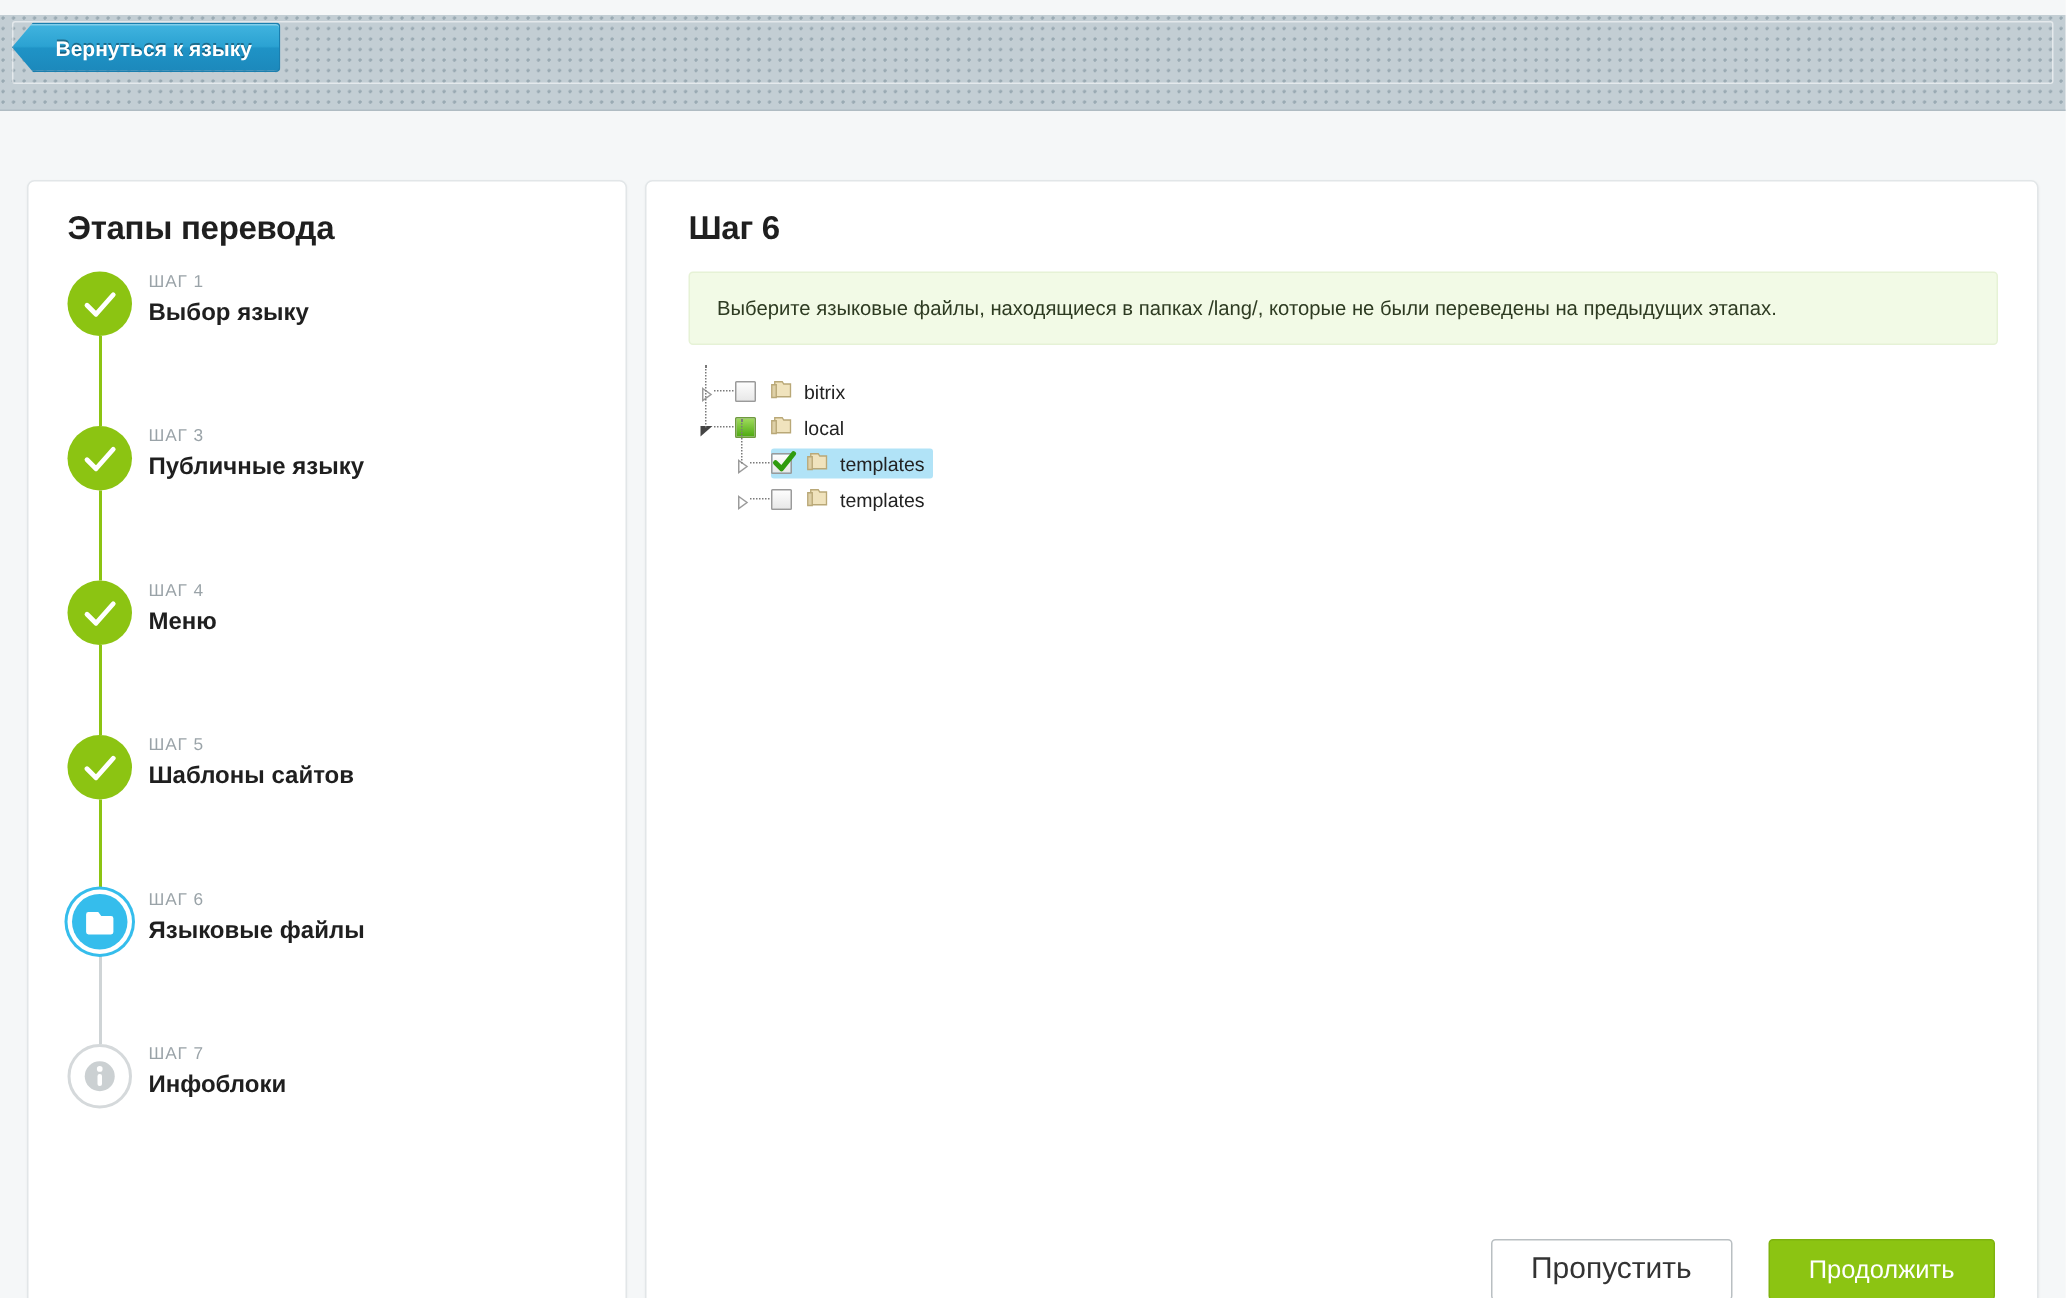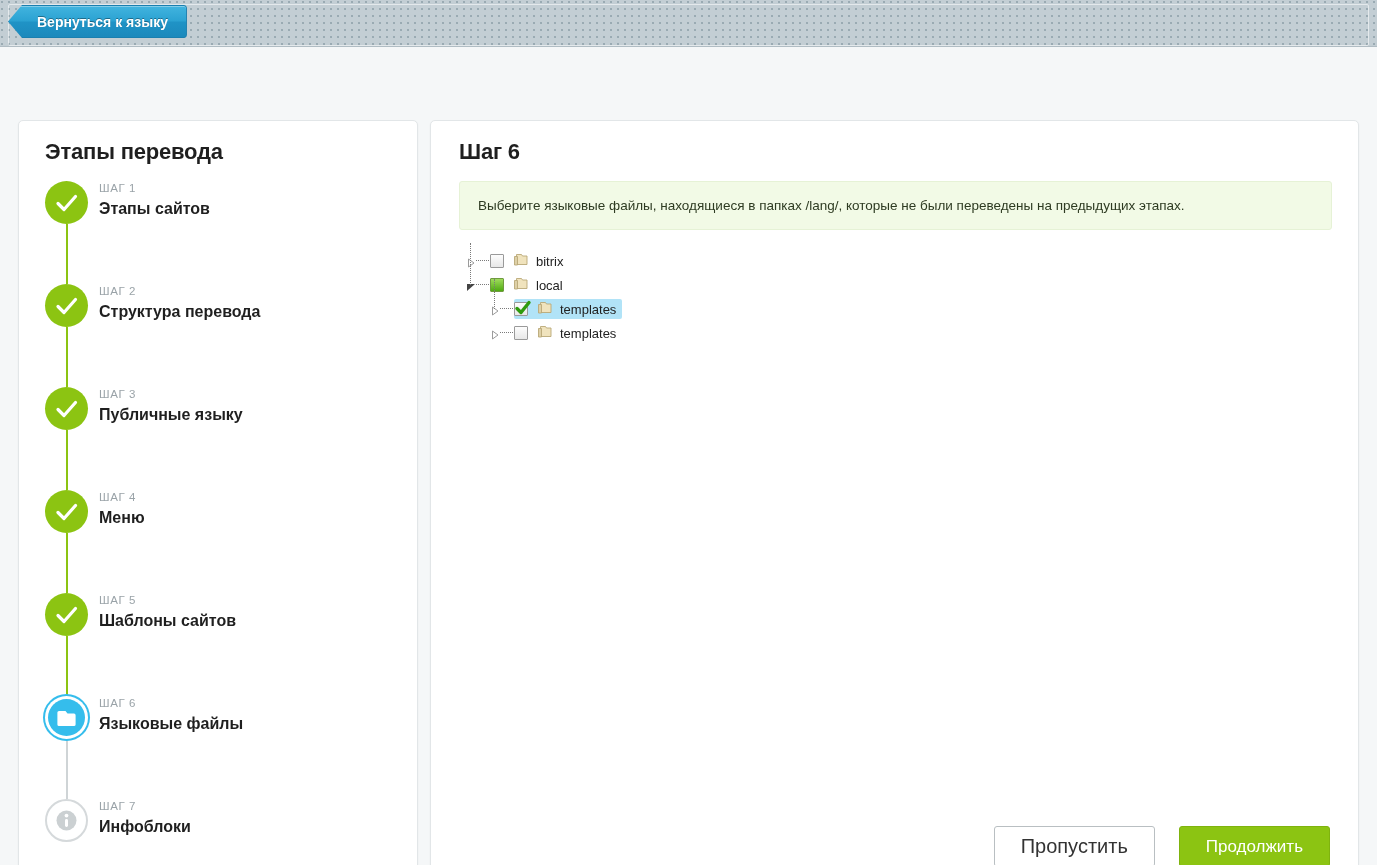--- a/index.html
+++ b/index.html
@@ -7,22 +7,22 @@
     margin: 0; padding: 0;
     width: 1377px; height: 865px;
     font-family: "Liberation Sans", sans-serif;
     background: #f5f7f8;
     overflow: hidden;
   }
 
   
   .topbar {
     position: absolute;
-    left: 0; top: 0;
-    width: 1377px; height: 47px;
+    left: 0; top: 10px;
+    width: 1377px; height: 64px;
     background-color: #c3ced4;
     background-image:
       radial-gradient(circle at 2px 2px, rgba(140,158,168,0.75) 1px, transparent 1.2px);
     background-size: 7px 7px;
     border-bottom: 1px solid #b0bcc3;
   }
   .topbar-inner {
     position: absolute;
     left: 8px; top: 4px;
     width: 1361px; height: 42px;
@@ -232,31 +232,21 @@
   <div class="panel-title left-title">Этапы перевода</div>
   <div class="steps" id="steps-list">
       <div class="step">
         <div class="step-connector"></div>
         <div class="marker done">
           <svg width="43" height="43" viewBox="0 0 43 43">
             <path d="M13 22.5 L19 28.5 L30.5 15.5" fill="none" stroke="#ffffff" stroke-width="3.2" stroke-linecap="round" stroke-linejoin="round"></path>
           </svg>
         </div>
         <div class="step-label">ШАГ 1</div>
-        <div class="step-name">Этапы сайтов</div>
-      </div>
-      <div class="step">
-        <div class="step-connector"></div>
-        <div class="marker done">
-          <svg width="43" height="43" viewBox="0 0 43 43">
-            <path d="M13 22.5 L19 28.5 L30.5 15.5" fill="none" stroke="#ffffff" stroke-width="3.2" stroke-linecap="round" stroke-linejoin="round"></path>
-          </svg>
-        </div>
-        <div class="step-label">ШАГ 2</div>
-        <div class="step-name">Структура перевода</div>
+        <div class="step-name">Выбор языку</div>
       </div>
       <div class="step">
         <div class="step-connector"></div>
         <div class="marker done">
           <svg width="43" height="43" viewBox="0 0 43 43">
             <path d="M13 22.5 L19 28.5 L30.5 15.5" fill="none" stroke="#ffffff" stroke-width="3.2" stroke-linecap="round" stroke-linejoin="round"></path>
           </svg>
         </div>
         <div class="step-label">ШАГ 3</div>
         <div class="step-name">Публичные языку</div>

